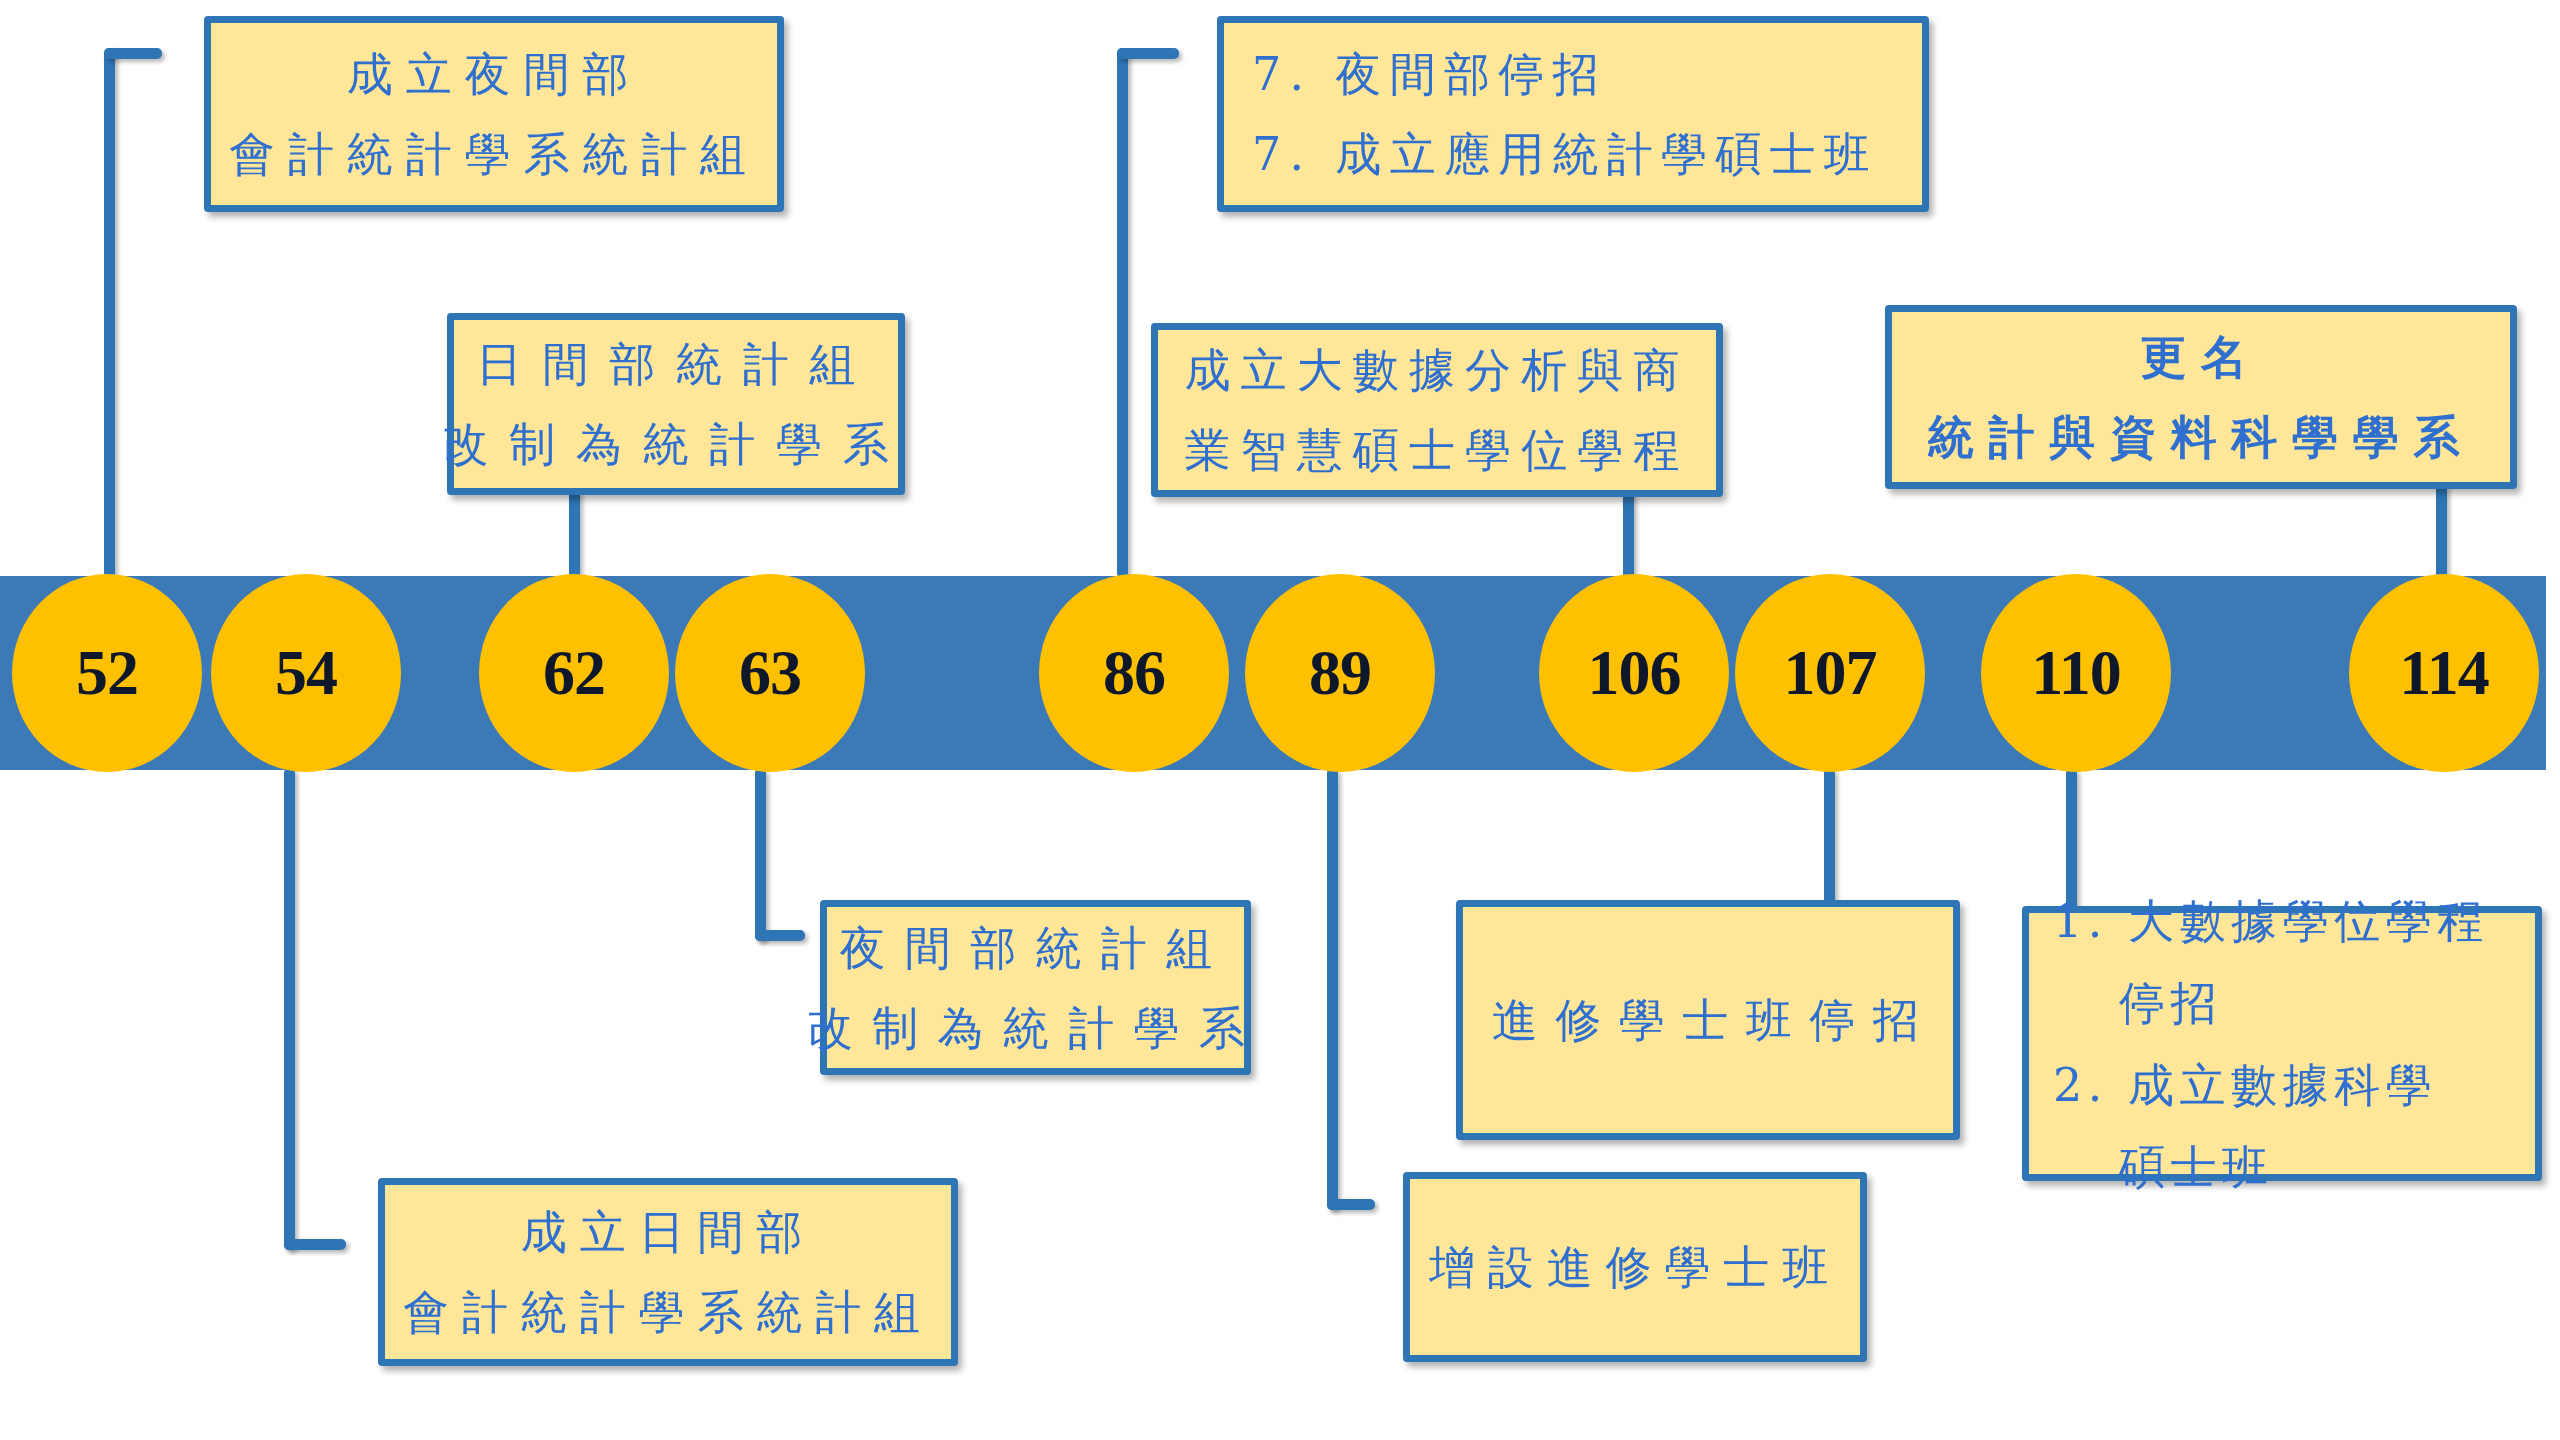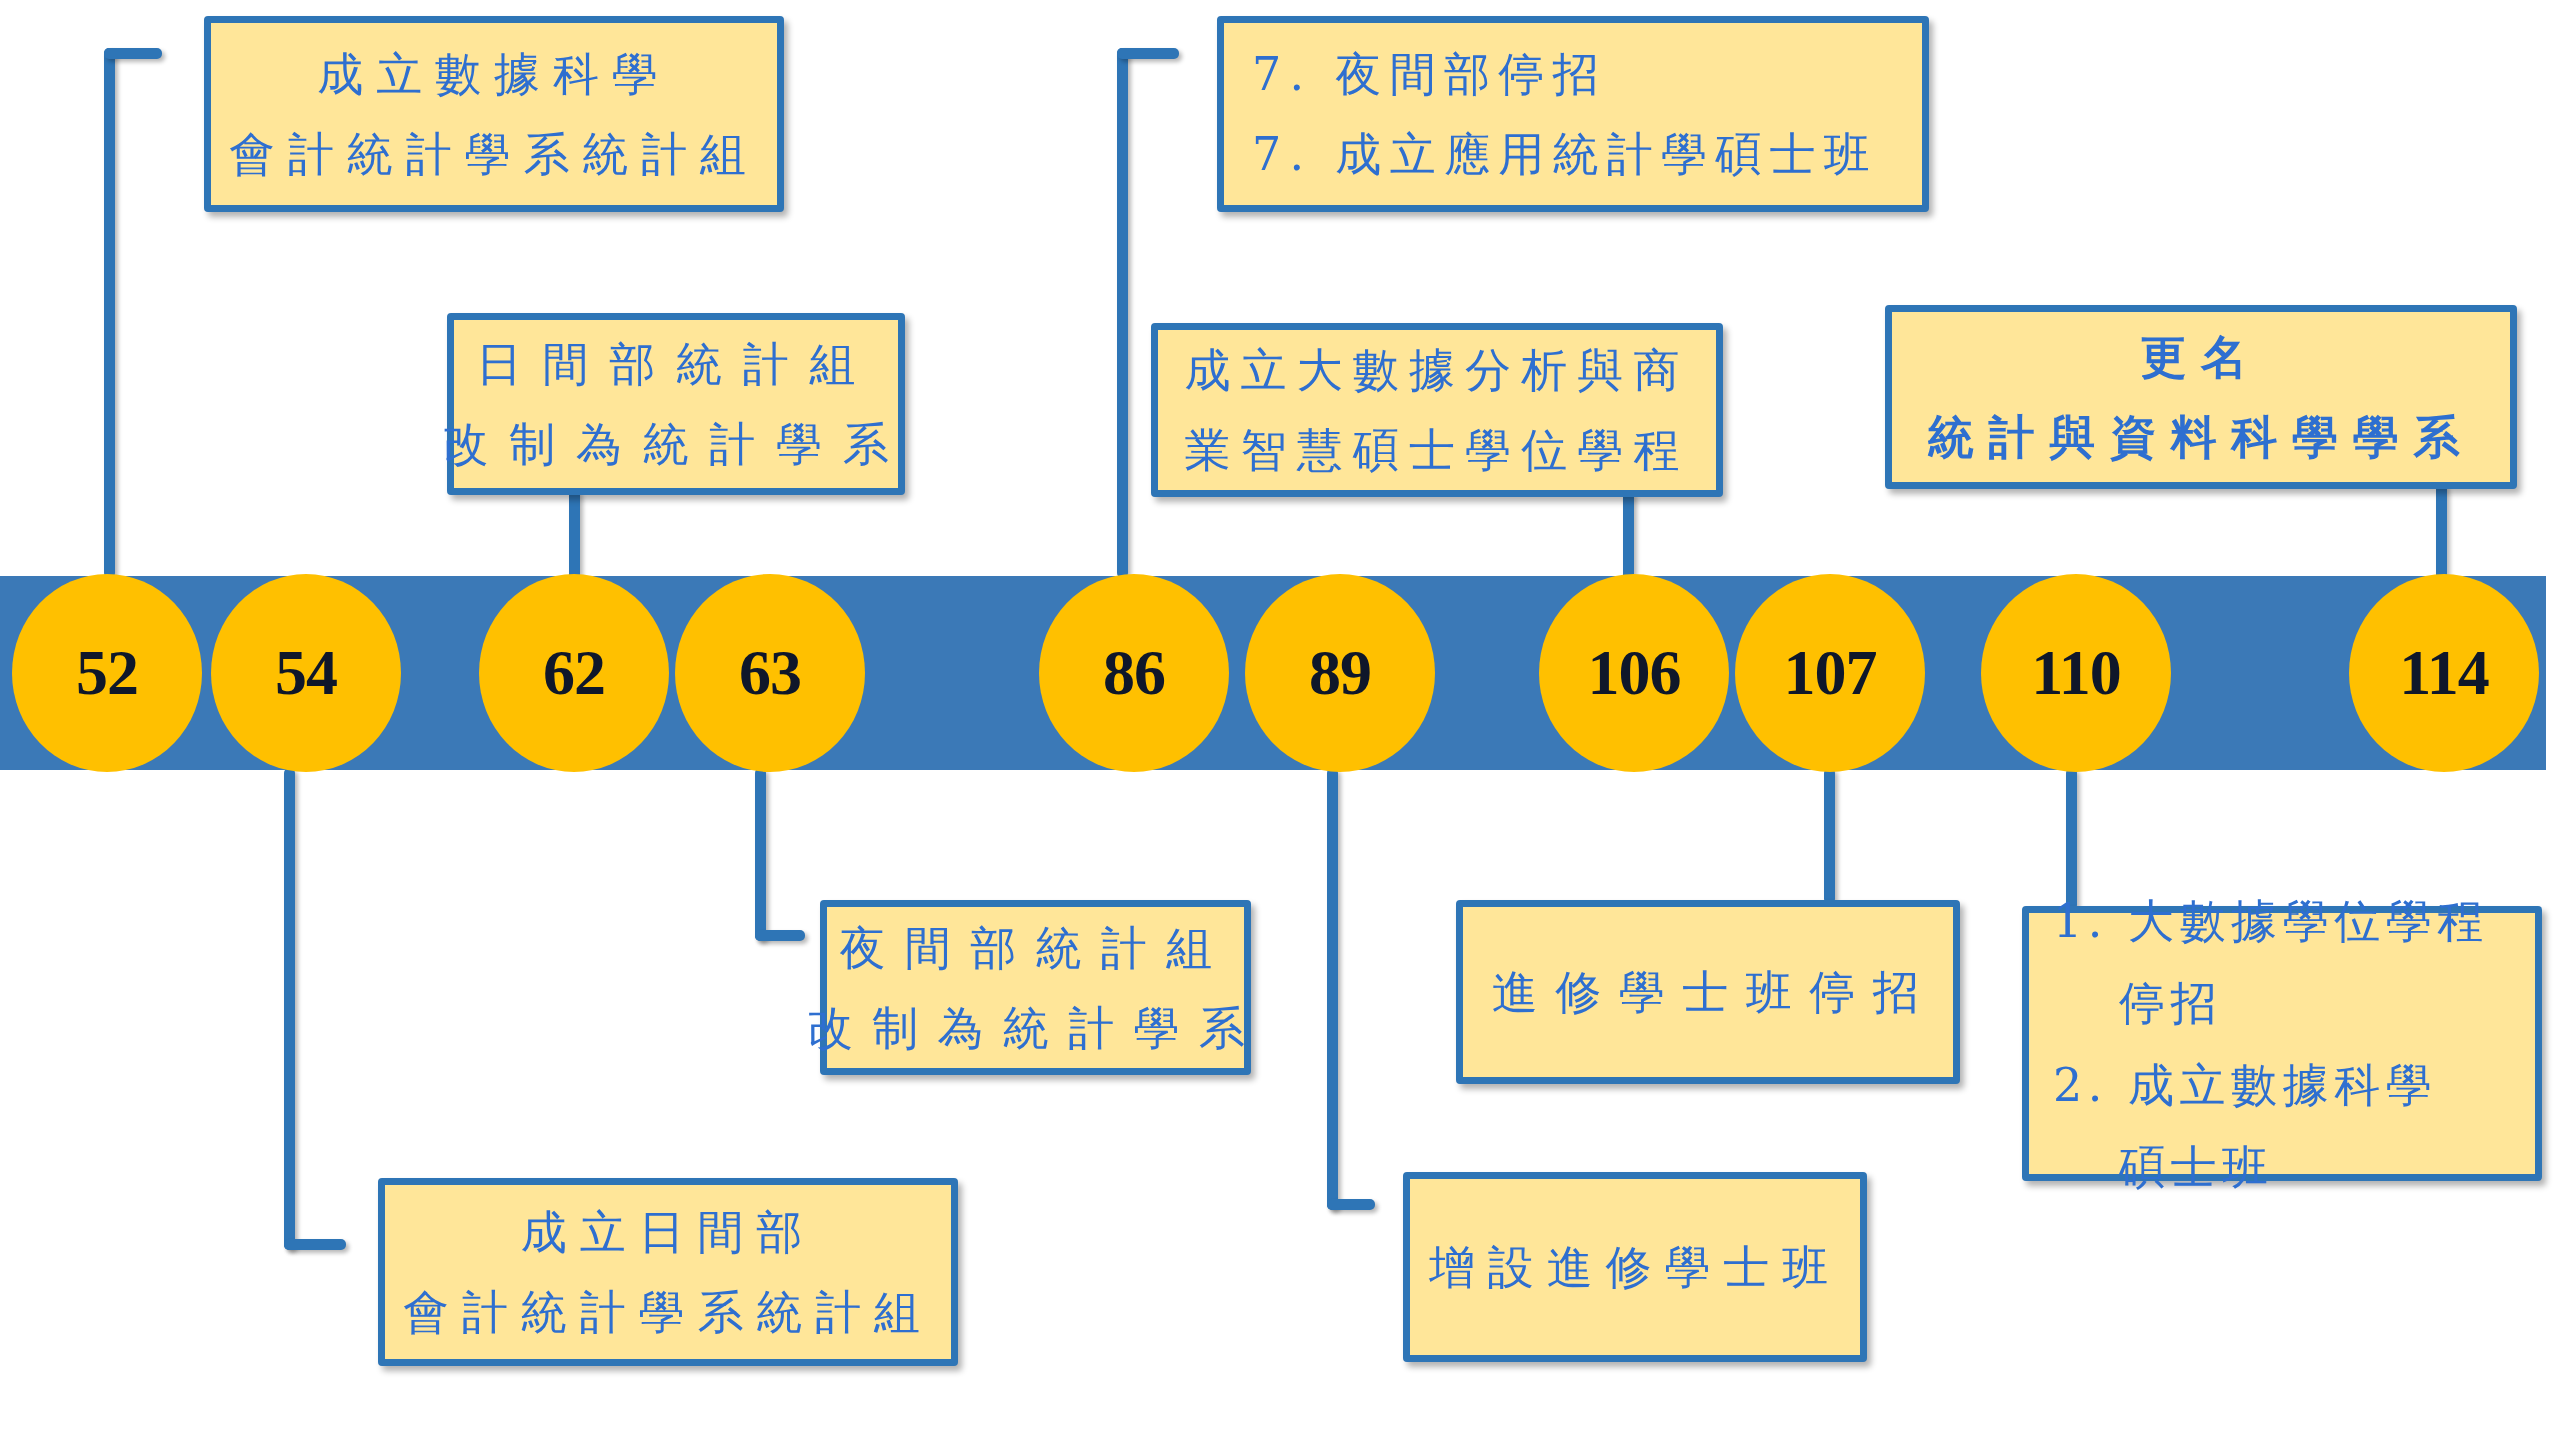--- a/index.html
+++ b/index.html
@@ -71,21 +71,21 @@
   #b106{left:1151px;top:323px; width:572px;height:174px;}
   #b106 .line{letter-spacing:0.22em;}
   #b114{left:1885px;top:305px; width:632px;height:184px;font-weight:bold;}
   #b114 .line{letter-spacing:0.32em;}
   #b63 {left:820px; top:900px; width:431px;height:175px;}
   #b63 .line{letter-spacing:0.42em;}
   #b54 {left:378px; top:1178px;width:580px;height:188px;}
   #b54 .line{letter-spacing:0.28em;}
   #b89 {left:1403px;top:1172px;width:464px;height:190px;}
   #b89 .line{letter-spacing:0.28em;}
-  #b107{left:1456px;top:900px; width:504px;height:184px;padding-left:12px;}
+  #b107{left:1456px;top:900px; width:504px;height:240px;padding-left:12px;}
   #b107 .line{letter-spacing:0.38em;}
   #b110{left:2022px;top:906px; width:520px;height:275px;padding-left:24px;line-height:82px;}
   #b110 .line{letter-spacing:0.12em;}
 </style>
 </head>
 <body>
 
 <div id="canvas">
 
   <div id="bar"></div>
@@ -131,21 +131,21 @@
       <span class="yr">107</span>
     </div>
   <div class="circle" id="c110">
       <span class="yr">110</span>
     </div>
   <div class="circle" id="c114">
       <span class="yr">114</span>
     </div>
 
   <div class="box" id="b52">
-    <div class="line">成立數據科學</div>
+    <div class="line">成立夜間部</div>
     <div class="line">會計統計學系統計組</div>
   </div>
 
   <div class="box" id="b62">
     <div class="line">日間部統計組</div>
     <div class="line">改制為統計學系</div>
   </div>
 
   <div class="box list" id="b86">
     <div class="line">7. 夜間部停招</div>

